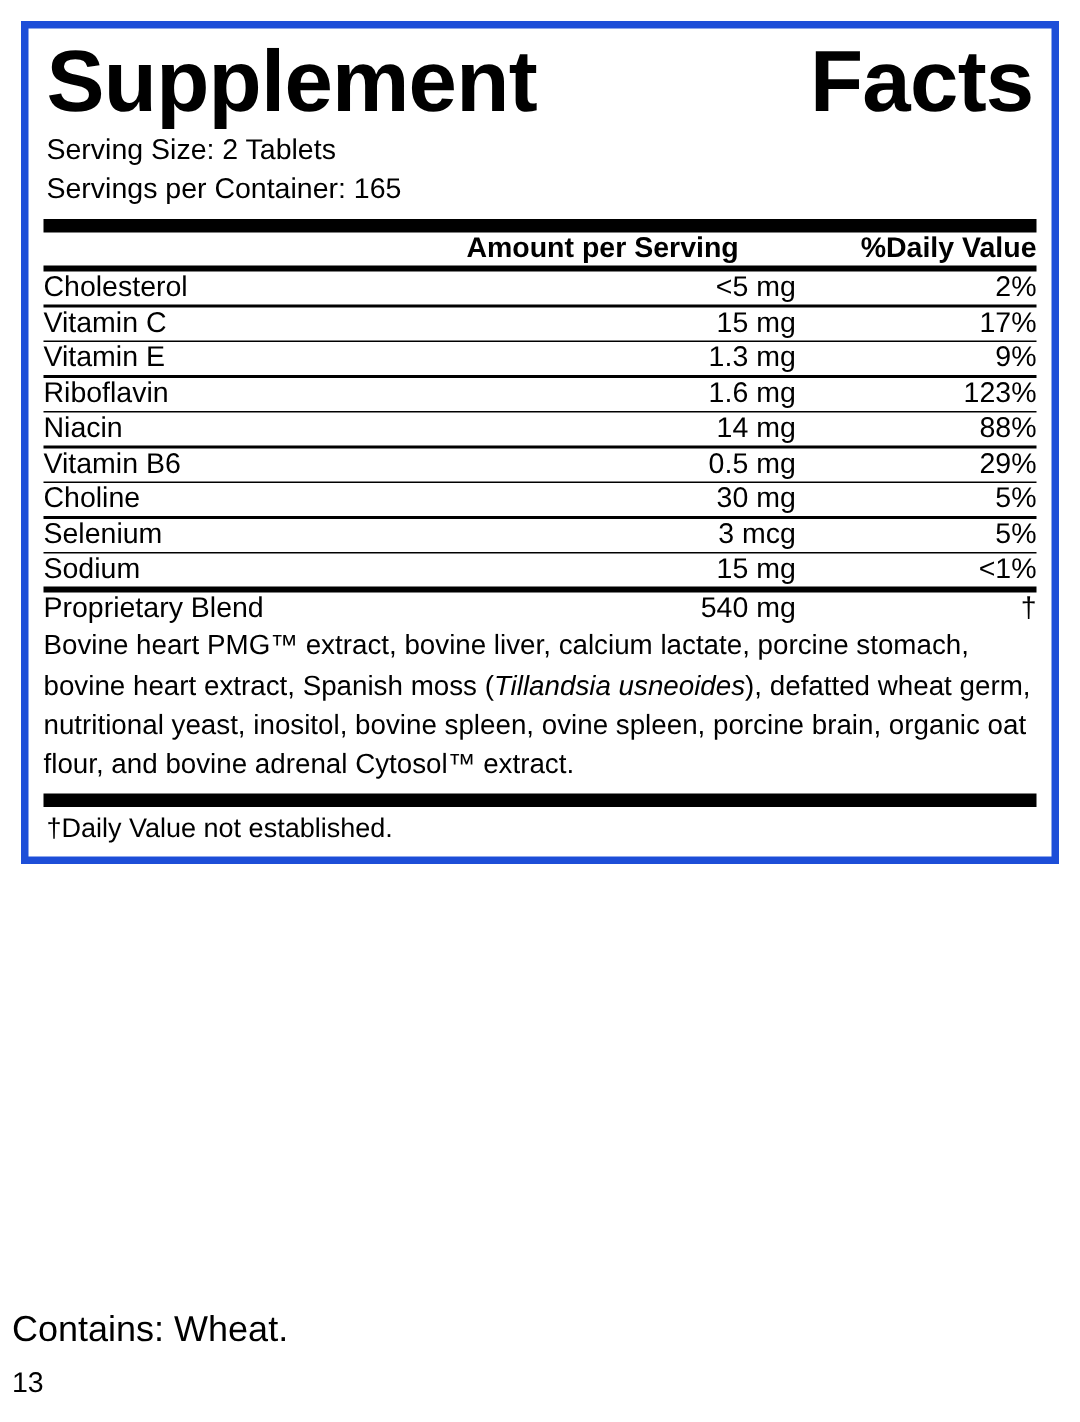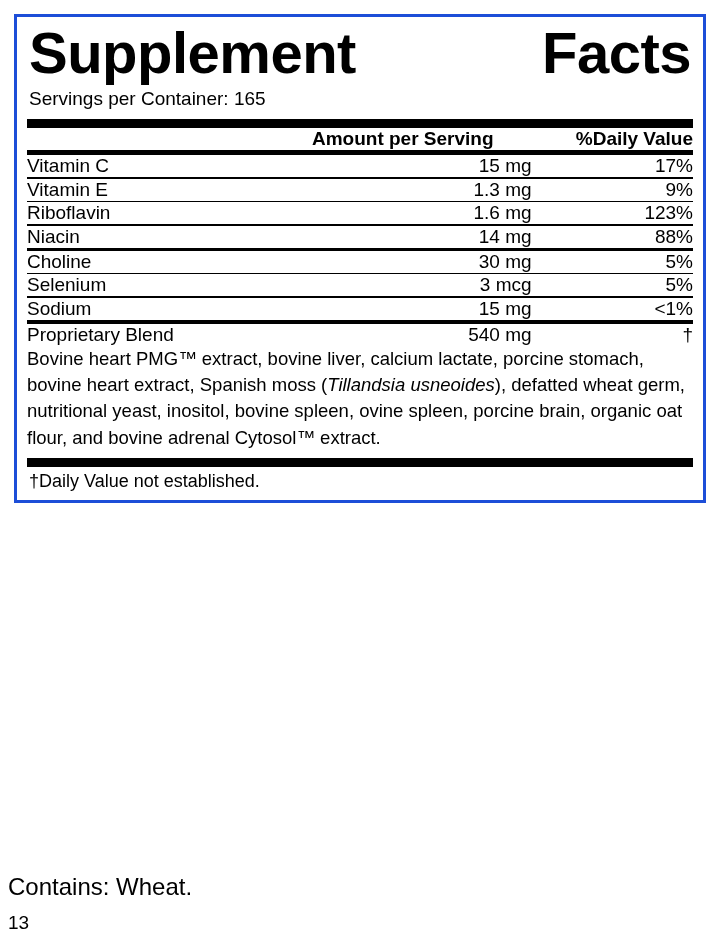--- a/index.html
+++ b/index.html
@@ -20,21 +20,21 @@
     height: 948px;
     box-sizing: border-box;
     padding: 0;
   }
   .panel {
     position: absolute;
     left: 14px;
     top: 14px;
     width: 692px;
     box-sizing: border-box;
-    border: 3px solid #1d4ed8;
+    border: 5px solid #1d4ed8;
     padding: 6px 10px 8px 10px;
   }
   .title {
     font-size: 58px;
     font-weight: bold;
     line-height: 0.95;
     letter-spacing: -0.5px;
     display: flex;
     justify-content: space-between;
     margin: 2px 2px 6px 2px;
@@ -126,37 +126,43 @@
 
 <div class="page">
 
   <div class="panel">
 
     <div class="title">
       <span>Supplement</span>
       <span>Facts</span>
     </div>
 
+    <div class="serving-line">Serving Size: 2 Tablets</div>
     <div class="serving-line">Servings per Container: 165</div>
 
     <div class="rule-thick"></div>
 
     <table class="facts">
       <tbody>
           <tr class="colhead-row">
         <th class="spacer"></th>
         <th style="padding-right:38px;">Amount per Serving</th>
         <th>%Daily Value</th>
       </tr>
       <tr class="divider">
             <td colspan="3">
               <div style="height:4px;background:#000;"></div>
             </td>
           </tr>
 
+      <tr>
+        <td class="cell-name">Cholesterol</td>
+        <td class="cell-amt">&lt;5 mg</td>
+        <td class="cell-dv">2%</td>
+      </tr>
       <tr class="divider">
             <td colspan="3">
               <div></div>
             </td>
           </tr>
 
       <tr>
         <td class="cell-name">Vitamin C</td>
         <td class="cell-amt">15 mg</td>
         <td class="cell-dv">17%</td>
@@ -193,20 +199,25 @@
         <td class="cell-name">Niacin</td>
         <td class="cell-amt">14 mg</td>
         <td class="cell-dv">88%</td>
       </tr>
       <tr class="divider">
             <td colspan="3">
               <div></div>
             </td>
           </tr>
 
+      <tr>
+        <td class="cell-name">Vitamin B6</td>
+        <td class="cell-amt">0.5 mg</td>
+        <td class="cell-dv">29%</td>
+      </tr>
       <tr class="divider">
             <td colspan="3">
               <div></div>
             </td>
           </tr>
 
       <tr>
         <td class="cell-name">Choline</td>
         <td class="cell-amt">30 mg</td>
         <td class="cell-dv">5%</td>

